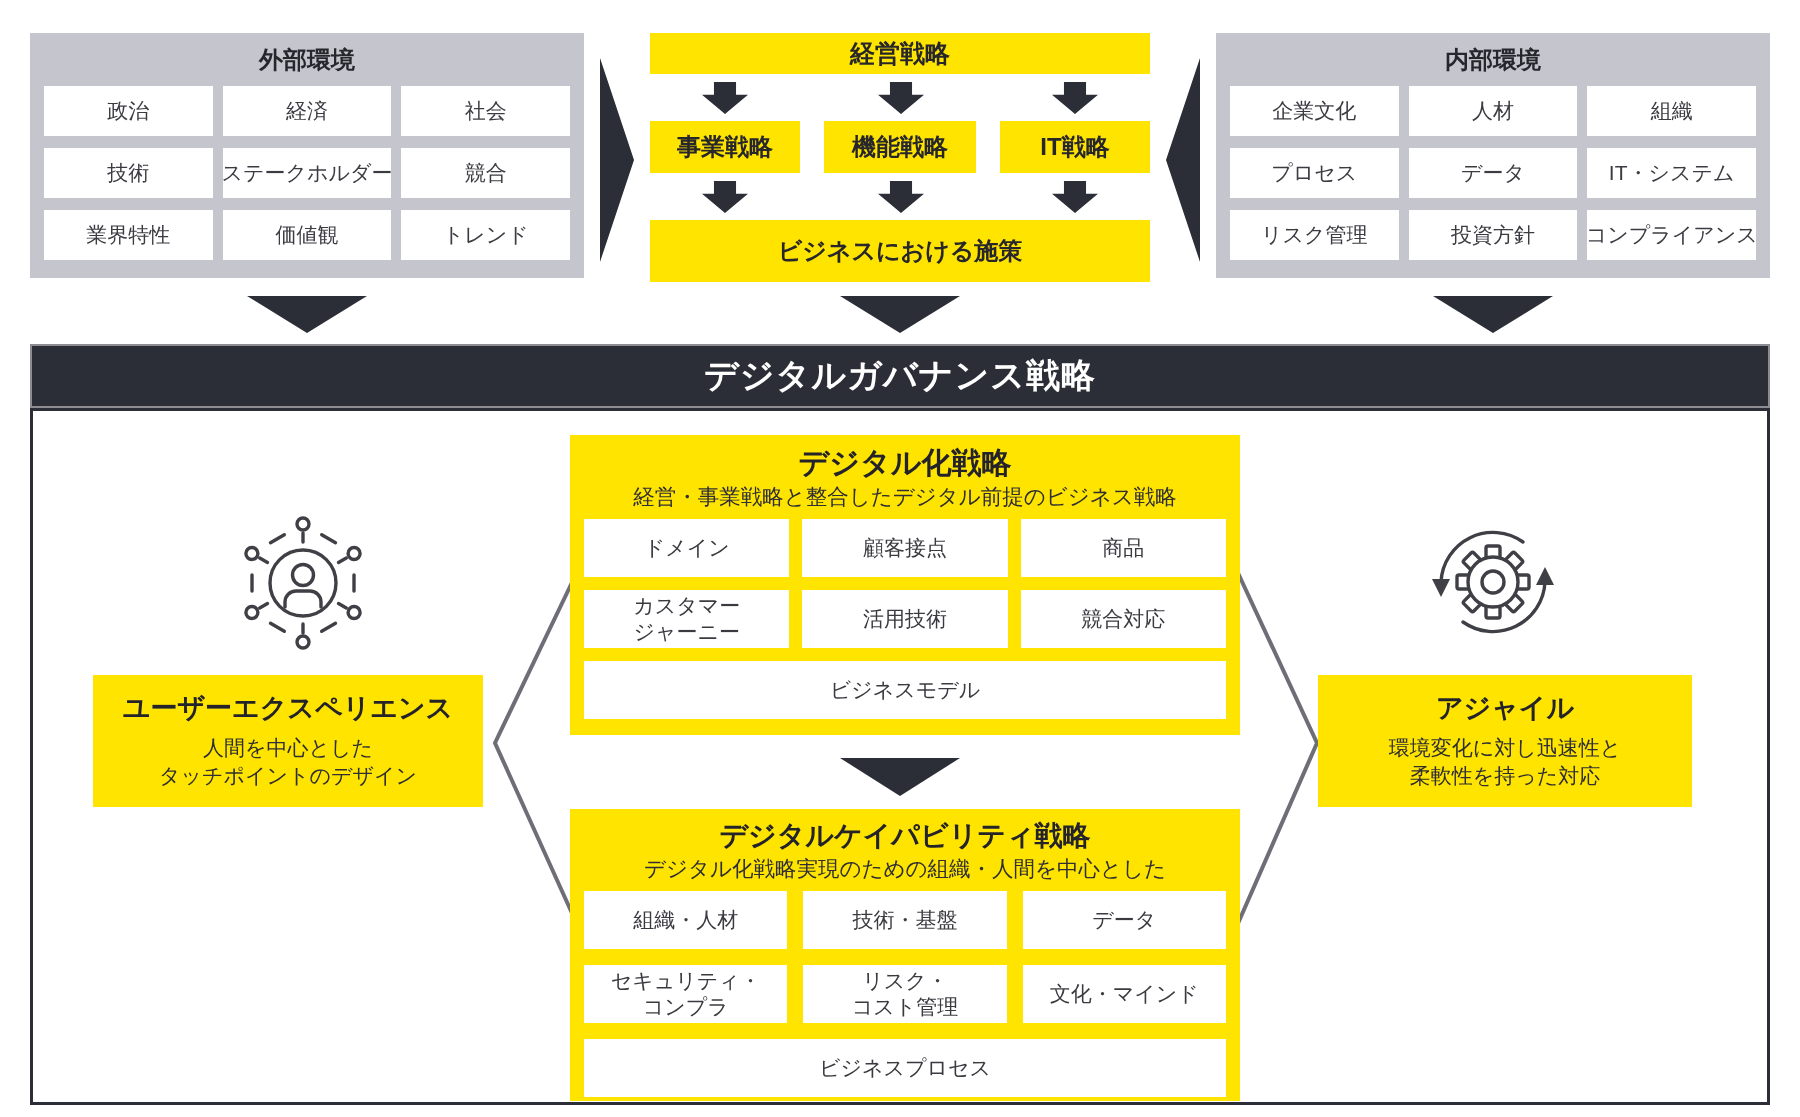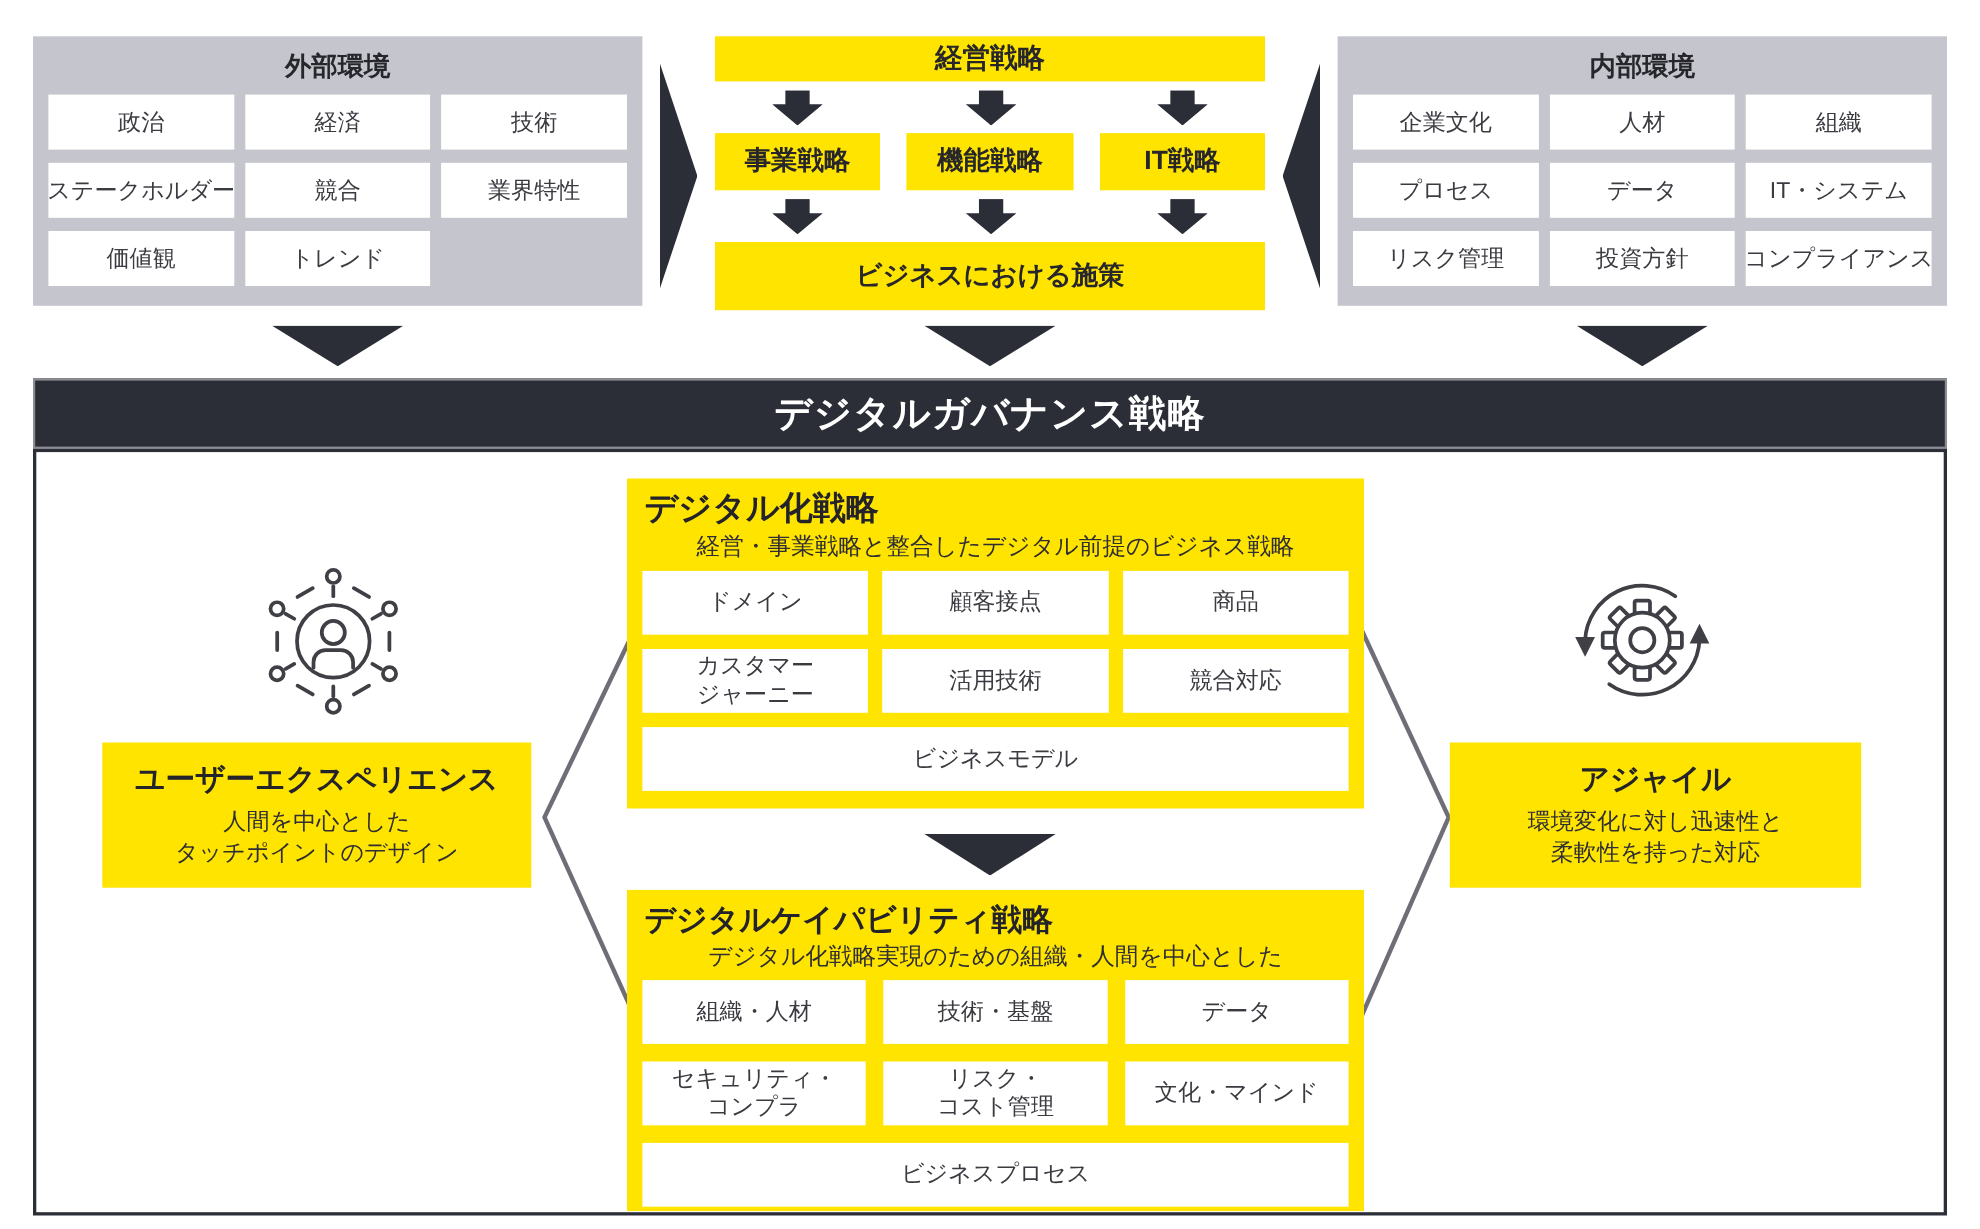--- a/index.html
+++ b/index.html
@@ -37,21 +37,21 @@
   #banner{position:absolute;left:30px;top:344px;width:1740px;height:64px;background:#2b2e37;
     box-sizing:border-box;border:2px solid #8c8c92;display:flex;align-items:center;justify-content:center;
     color:#ffffff;font-size:34px;font-weight:bold;letter-spacing:1px;}
   #container{position:absolute;left:30px;top:408px;width:1740px;height:697px;background:#ffffff;
     box-sizing:border-box;border:3px solid #2b2e37;}
   #connector-svg{position:absolute;left:0;top:0;width:1734px;height:691px;}
   
   .ybox{position:absolute;left:537px;width:670px;background:#ffe400;box-sizing:border-box;}
   #digital-box{top:24px;height:300px;}
   #capability-box{top:398px;height:292px;}
-  .ybox-title{padding-top:8px;text-align:left;font-weight:bold;color:#232329;margin-left:16px;}
+  .ybox-title{padding-top:8px;text-align:center;font-weight:bold;color:#232329;}
   #digital-box .ybox-title{font-size:30px;height:40px;line-height:40px;}
   #capability-box .ybox-title{font-size:28px;height:38px;line-height:38px;}
   .ybox-sub{text-align:center;font-size:21.5px;color:#2e2e33;height:28px;line-height:28px;}
   .ygrid{display:grid;grid-template-columns:1fr 1fr 1fr;gap:13px;padding:8px 14px 0;}
   #capability-box .ygrid{gap:16px;}
   .scell{height:58px;background:#ffffff;display:flex;align-items:center;justify-content:center;
     text-align:center;font-size:21px;color:#3a3a40;line-height:1.22;}
   .wide{grid-column:1/4;}
   .pre{white-space:pre-line;}
   #mid-arrow{position:absolute;left:807px;top:347px;width:120px;height:38px;background:#2b2e37;
@@ -70,20 +70,21 @@
 </head>
 <body>
 
 <div id="canvas">
 
   <div class="panel" style="left:30px;">
     <div class="ptitle">外部環境</div>
     <div class="pgrid">
       <div class="pcell">政治</div>
       <div class="pcell">経済</div>
+      <div class="pcell">社会</div>
       <div class="pcell">技術</div>
       <div class="pcell">ステークホルダー</div>
       <div class="pcell">競合</div>
       <div class="pcell">業界特性</div>
       <div class="pcell">価値観</div>
       <div class="pcell">トレンド</div>
     </div>
   </div>
 
   <div class="side-tri tri-right"></div>

